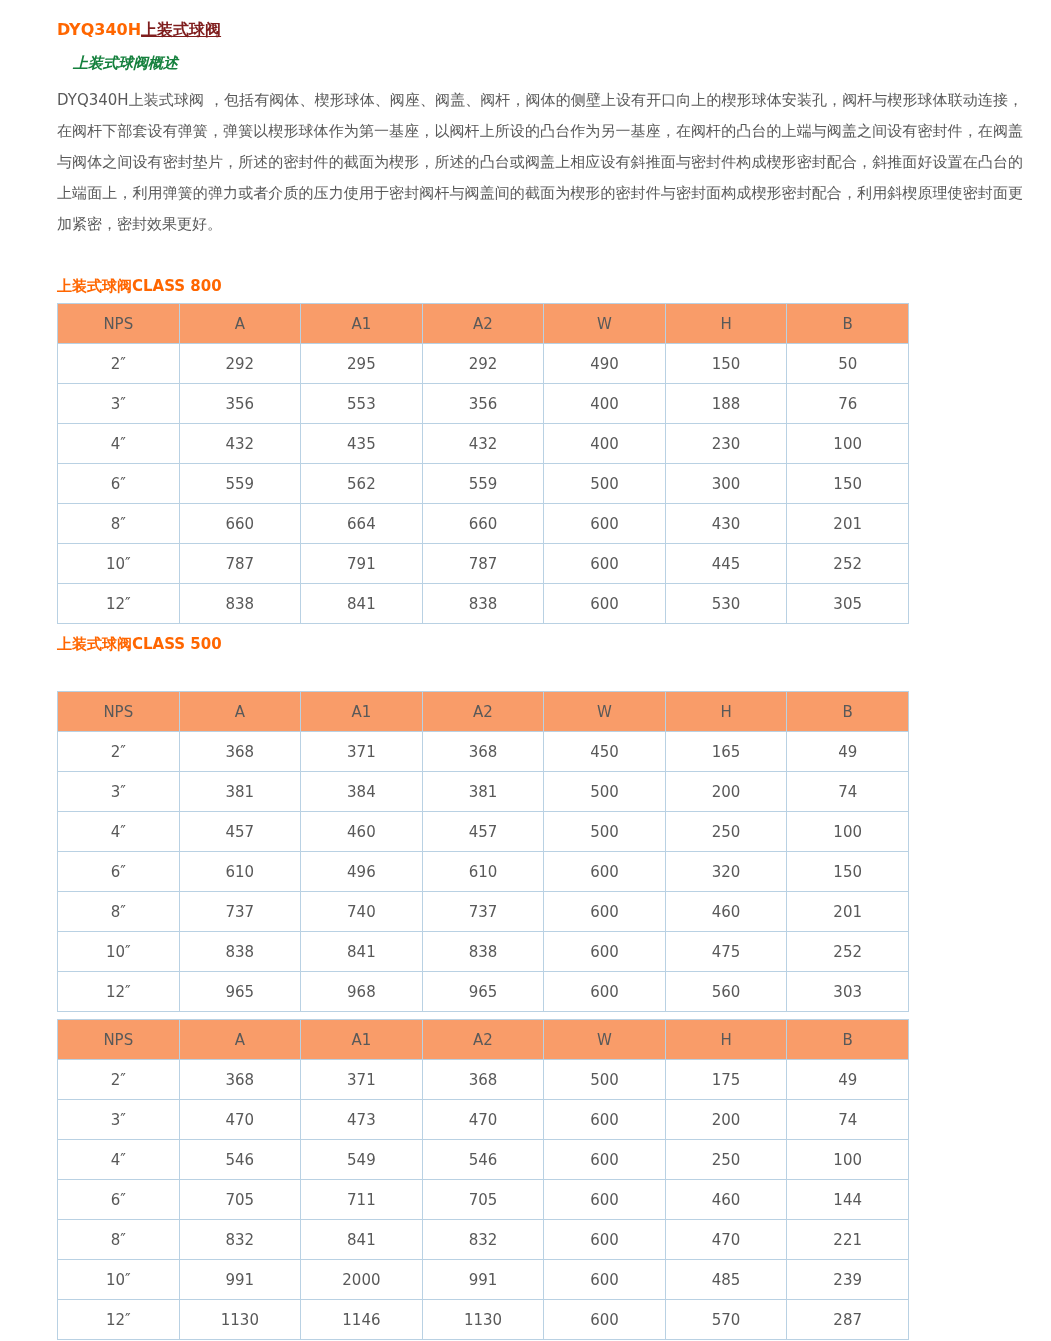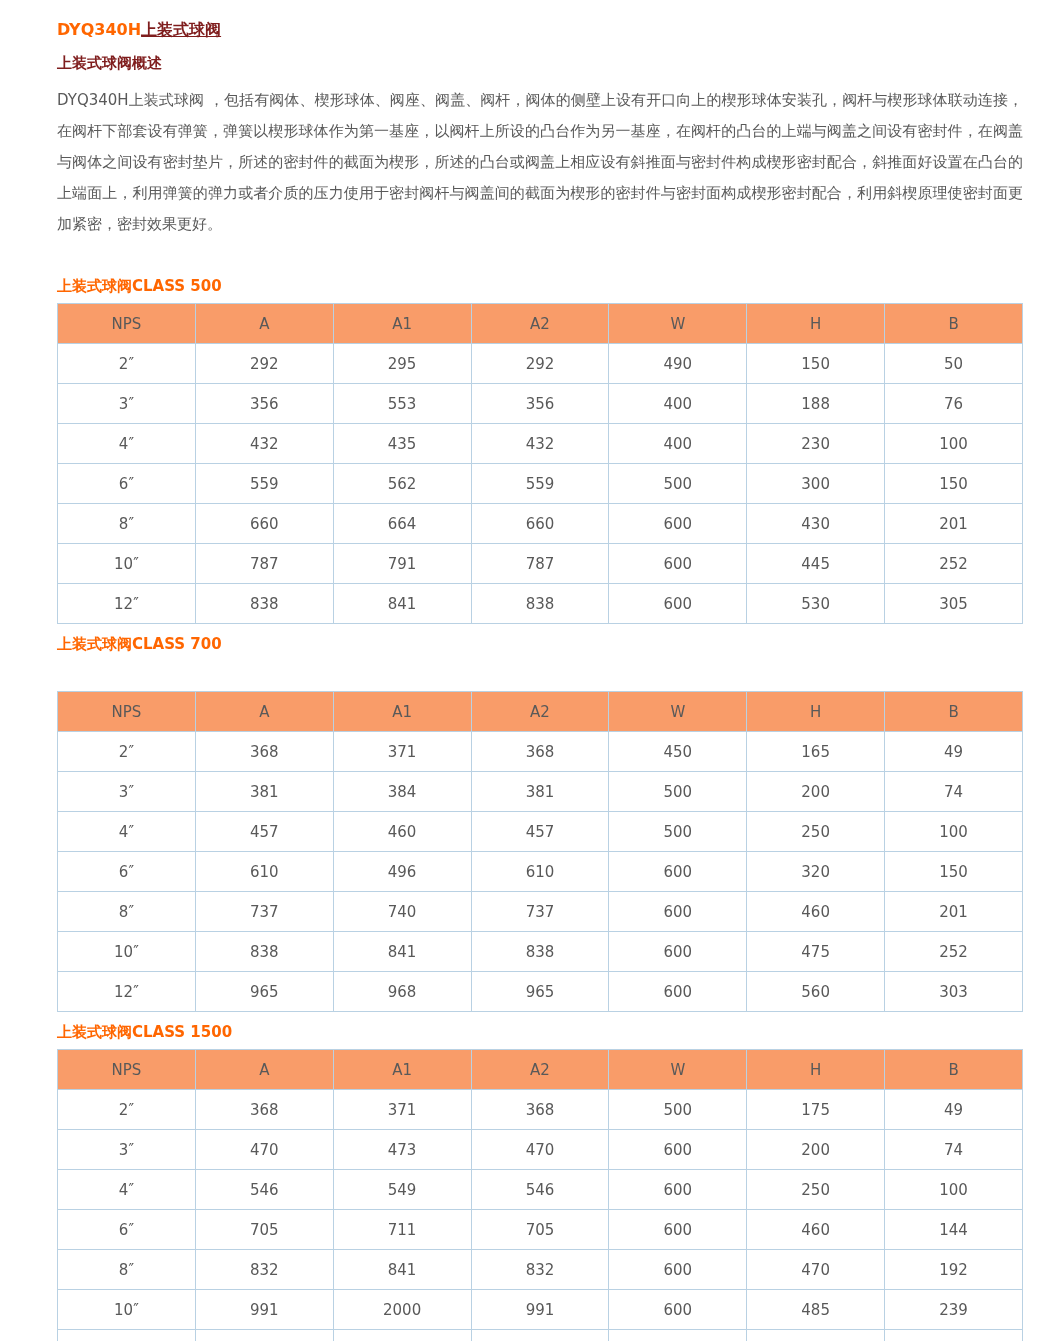--- a/index.html
+++ b/index.html
@@ -22,25 +22,26 @@
     font-weight: bold;
     color: #FF6600;
     line-height: 20px;
   }
   h1.page-title a {
     color: #7f1d1d;
     text-decoration: underline;
     cursor: pointer;
   }
   h2.overview-heading {
-    margin: 14px 0 0 0;
+    margin: 14px 0 0 16px;
     font-size: 15px;
     font-weight: bold;
-    color: #7f1d1d;
+    color: #15803d;
     line-height: 19px;
+    font-style: italic;
   }
   p.overview-paragraph {
     margin: 12px 0 0 0;
     width: 966px;
     font-size: 15px;
     color: #595959;
     line-height: 31px;
     text-align: justify;
   }
   h3.section-heading {
@@ -50,21 +51,21 @@
     color: #FF6600;
     line-height: 19px;
   }
   .section-600 h3 { margin-top: 37px; }
   .section-900 h3 { margin-top: 11px; }
   .section-1500 h3 { margin-top: 11px; }
 
   table.dim-table {
     border-collapse: collapse;
     table-layout: fixed;
-    width: 966px;
+    width: 852px;
     margin-top: 7px;
   }
   .section-900 table.dim-table { margin-top: 37px; }
   table.dim-table th,
   table.dim-table td {
     border: 1px solid #B9D1E3;
     height: 40px;
     text-align: center;
     vertical-align: middle;
     font-size: 15px;
@@ -86,21 +87,21 @@
 <div class="page">
   <div class="content">
 
     <h1 class="page-title"><span>DYQ340H</span><a>上装式球阀</a></h1>
 
     <h2 class="overview-heading">上装式球阀概述</h2>
 
     <p class="overview-paragraph">DYQ340H上装式球阀 ，包括有阀体、楔形球体、阀座、阀盖、阀杆，阀体的侧壁上设有开口向上的楔形球体安装孔，阀杆与楔形球体联动连接，在阀杆下部套设有弹簧，弹簧以楔形球体作为第一基座，以阀杆上所设的凸台作为另一基座，在阀杆的凸台的上端与阀盖之间设有密封件，在阀盖与阀体之间设有密封垫片，所述的密封件的截面为楔形，所述的凸台或阀盖上相应设有斜推面与密封件构成楔形密封配合，斜推面好设置在凸台的上端面上，利用弹簧的弹力或者介质的压力使用于密封阀杆与阀盖间的截面为楔形的密封件与密封面构成楔形密封配合，利用斜楔原理使密封面更加紧密，密封效果更好。</p>
 
     <section class="section-600">
-      <h3 class="section-heading">上装式球阀CLASS 500</h3>
+      <h3 class="section-heading">上装式球阀CLASS 800</h3>
       <table class="dim-table">
           <thead>
             <tr>
               <th>NPS</th>
               <th>A</th>
               <th>A1</th>
               <th>A2</th>
               <th>W</th>
               <th>H</th>
               <th>B</th>
@@ -168,21 +169,21 @@
               <td>838</td>
               <td>600</td>
               <td>530</td>
               <td>305</td>
             </tr>
           </tbody>
         </table>
     </section>
 
     <section class="section-900">
-      <h3 class="section-heading">上装式球阀CLASS 700</h3>
+      <h3 class="section-heading">上装式球阀CLASS 500</h3>
       <table class="dim-table">
           <thead>
             <tr>
               <th>NPS</th>
               <th>A</th>
               <th>A1</th>
               <th>A2</th>
               <th>W</th>
               <th>H</th>
               <th>B</th>
@@ -250,21 +251,20 @@
               <td>965</td>
               <td>600</td>
               <td>560</td>
               <td>303</td>
             </tr>
           </tbody>
         </table>
     </section>
 
     <section class="section-1500">
-      <h3 class="section-heading">上装式球阀CLASS 1500</h3>
       <table class="dim-table">
           <thead>
             <tr>
               <th>NPS</th>
               <th>A</th>
               <th>A1</th>
               <th>A2</th>
               <th>W</th>
               <th>H</th>
               <th>B</th>
@@ -307,21 +307,21 @@
               <td>460</td>
               <td>144</td>
             </tr>
             <tr>
               <td>8″</td>
               <td>832</td>
               <td>841</td>
               <td>832</td>
               <td>600</td>
               <td>470</td>
-              <td>192</td>
+              <td>221</td>
             </tr>
             <tr>
               <td>10″</td>
               <td>991</td>
               <td>2000</td>
               <td>991</td>
               <td>600</td>
               <td>485</td>
               <td>239</td>
             </tr>

